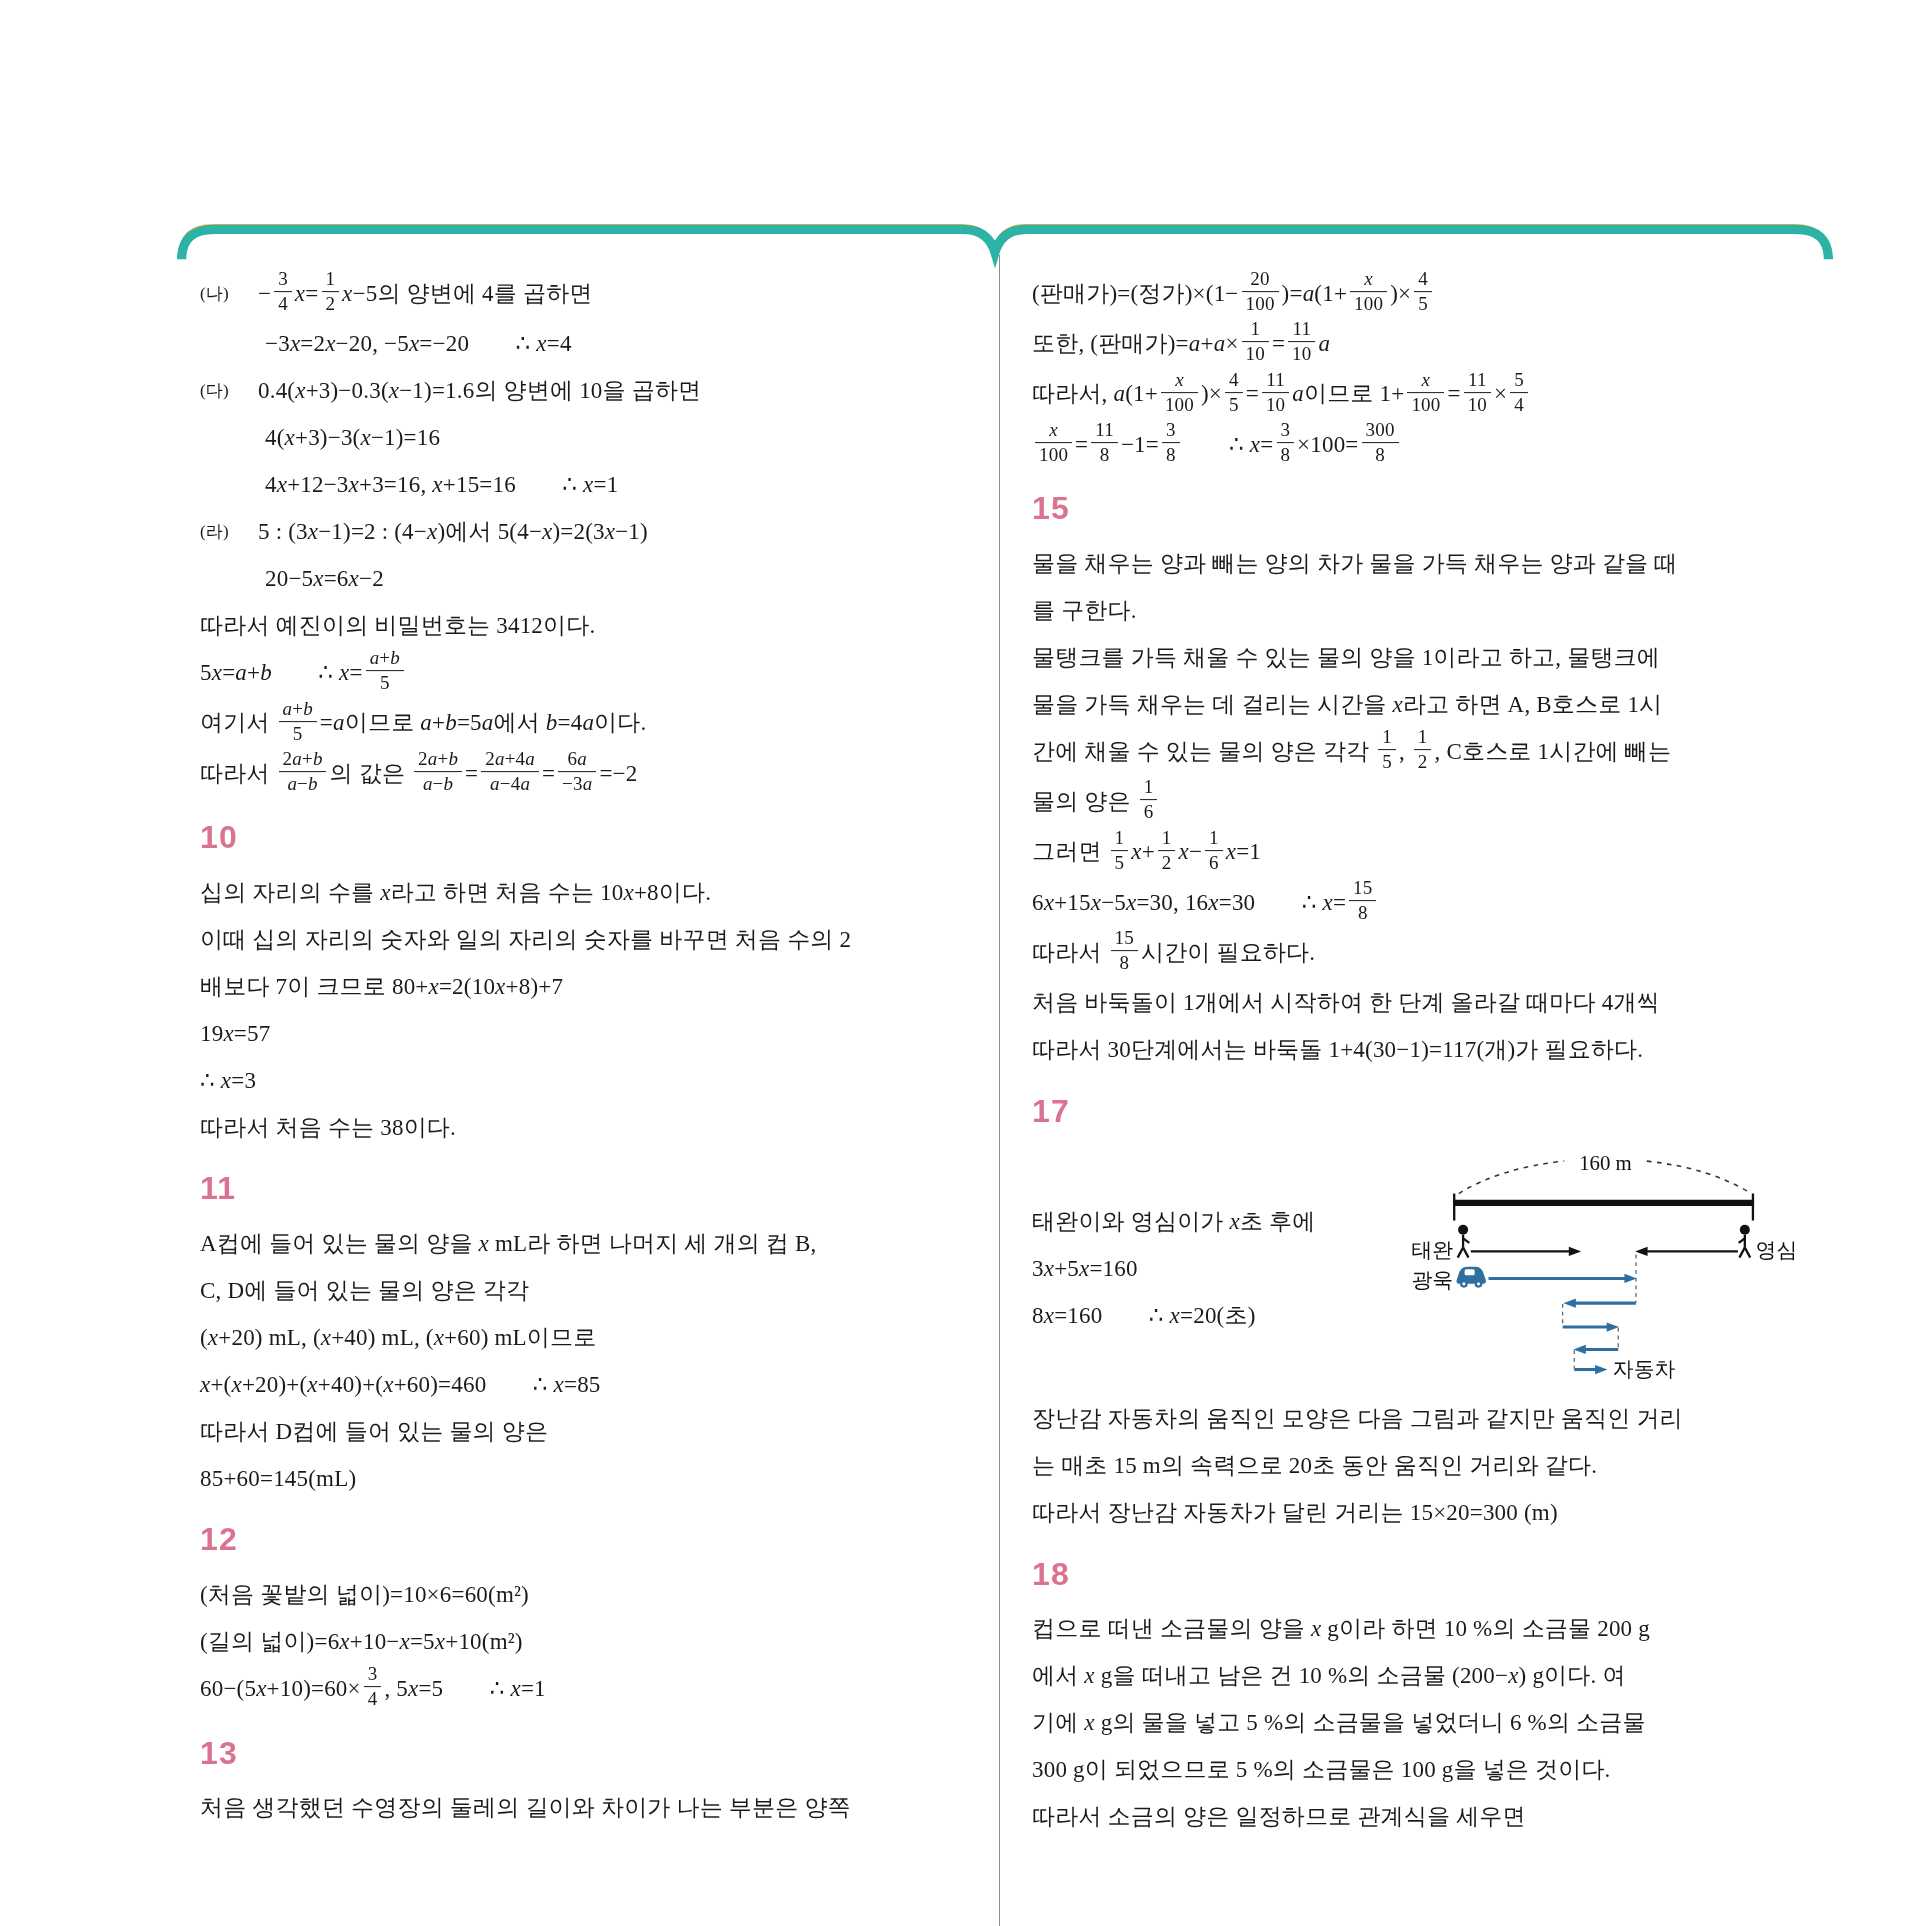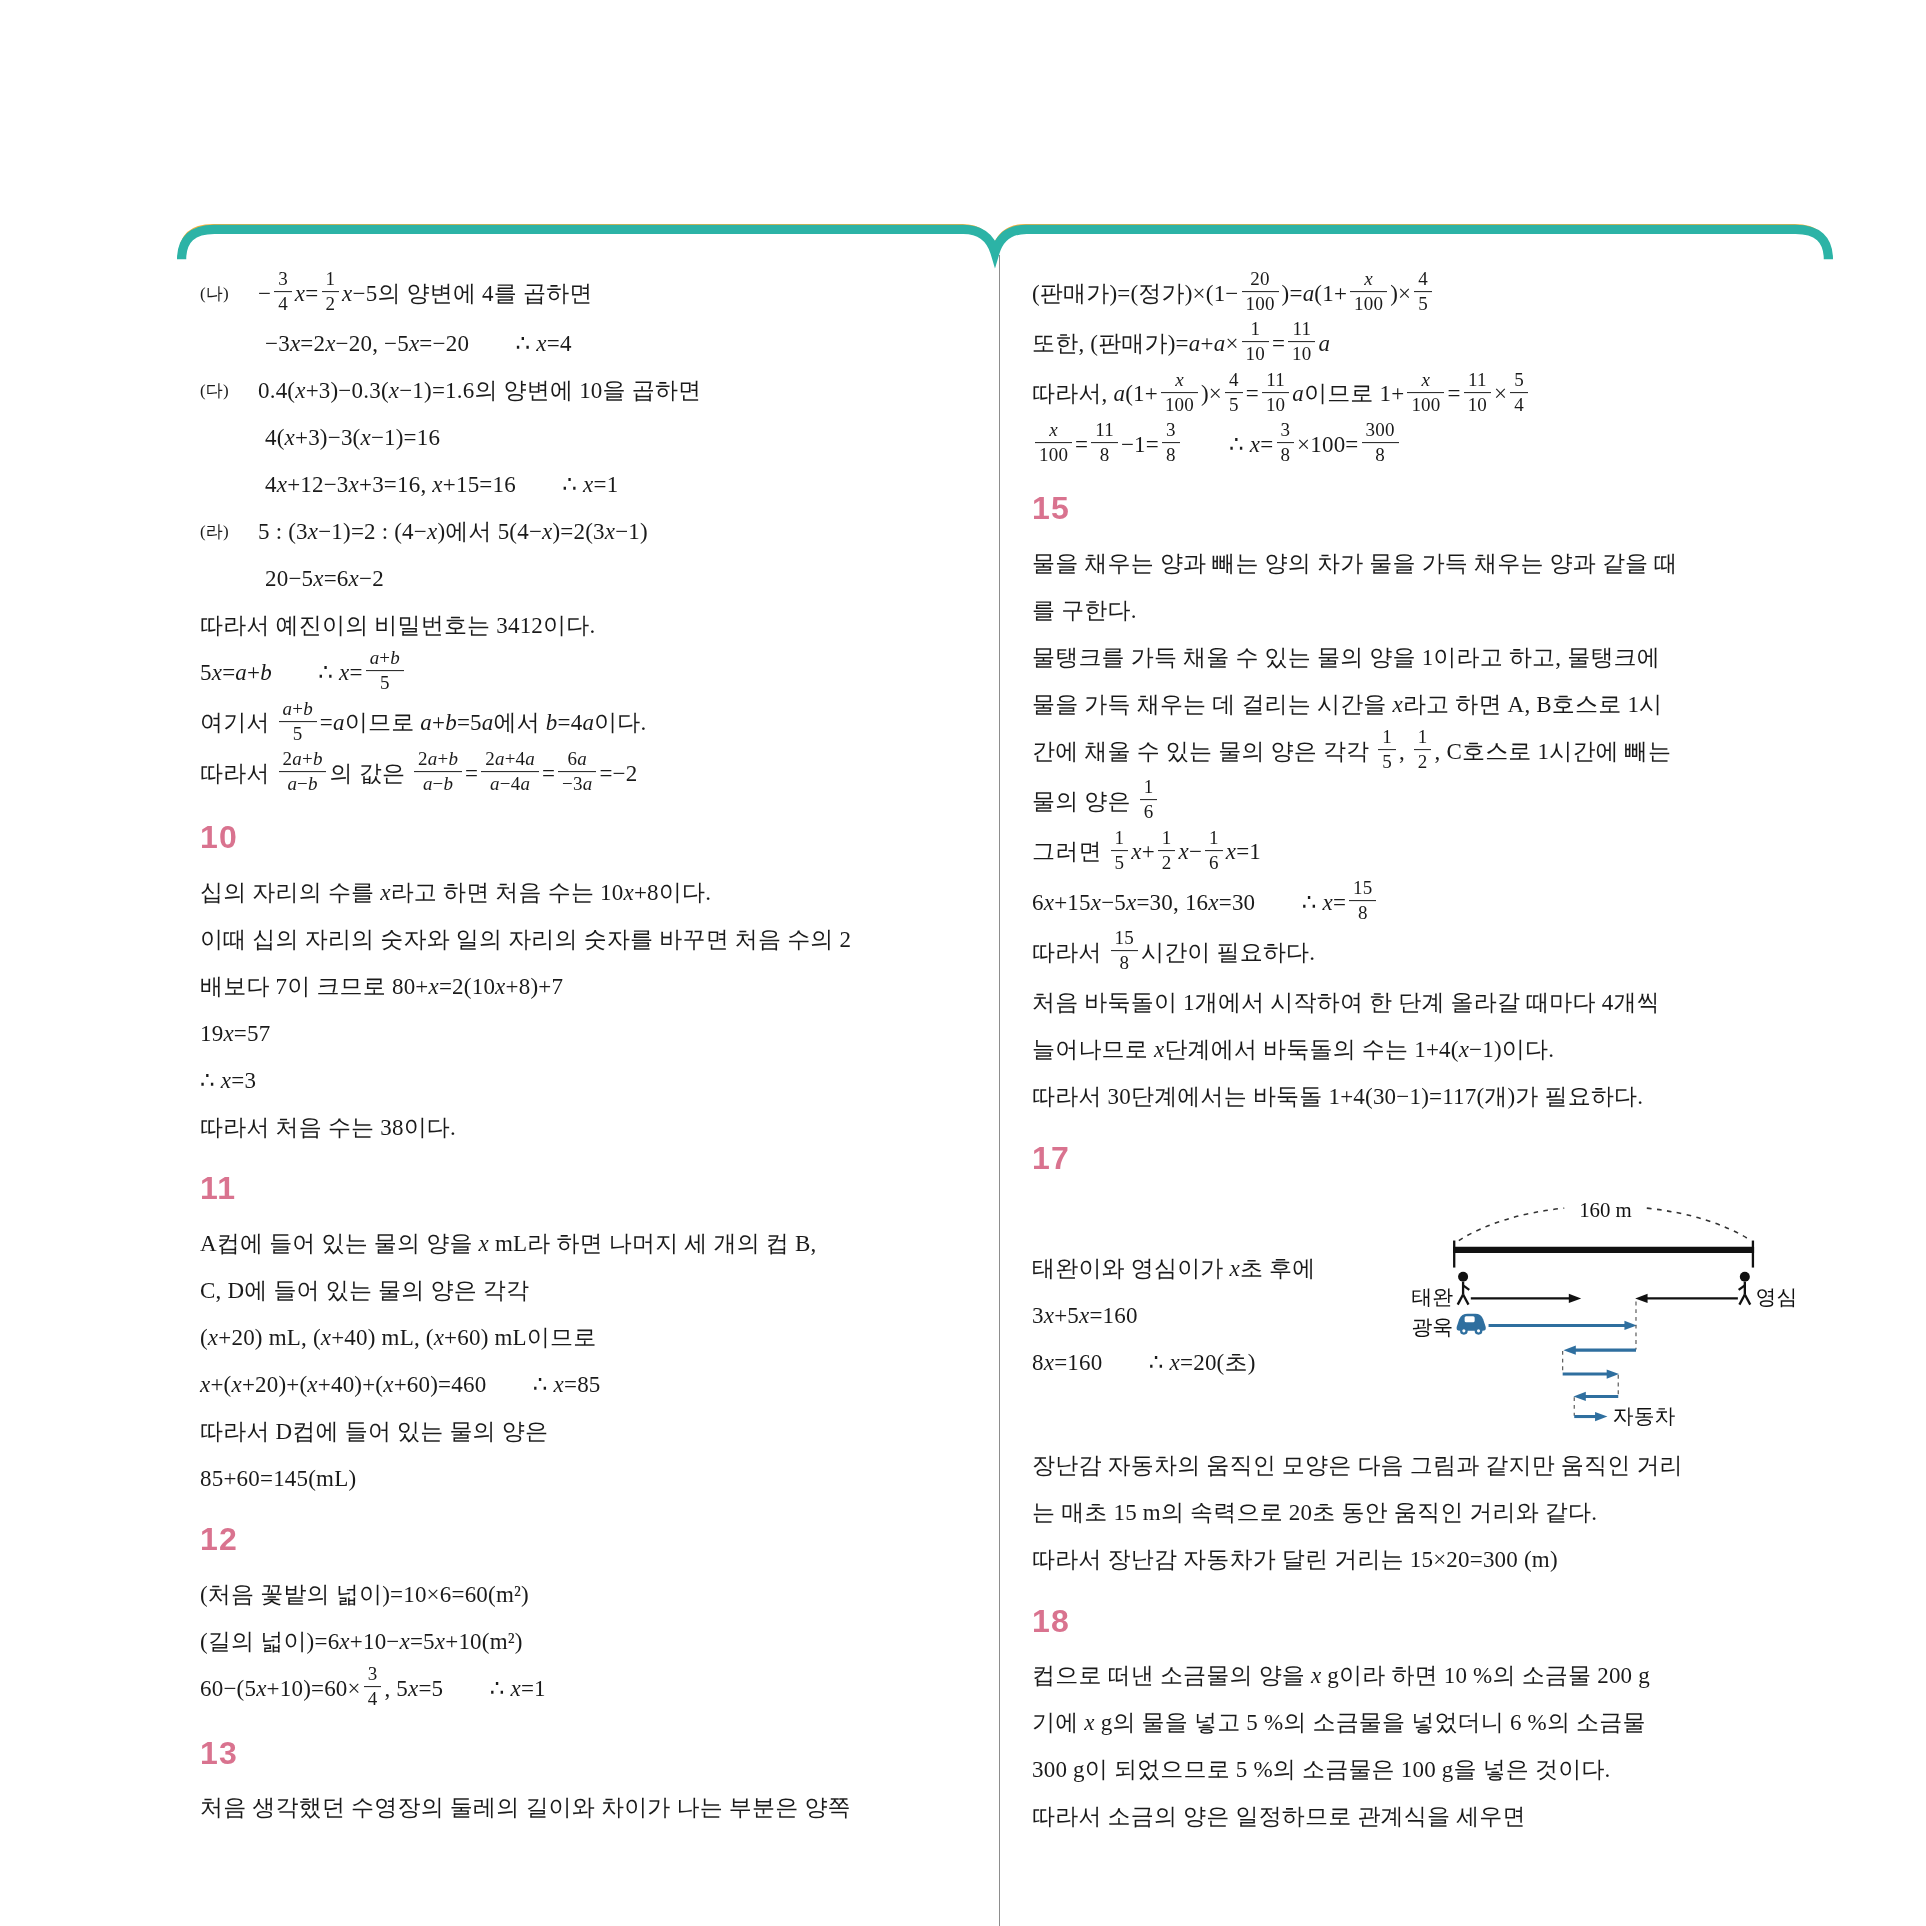--- a/index.html
+++ b/index.html
@@ -184,21 +184,20 @@
             </span><span><i>x</i>=1</span></div>
           <div class="line"><span>6<i>x</i>+15<i>x</i>−5<i>x</i>=30, 16<i>x</i>=30  ∴ <i>x</i>=</span><span class="frac">
               <span class="num">15</span>
               <span class="den">8</span>
             </span></div>
           <div class="line"><span>따라서 </span><span class="frac">
               <span class="num">15</span>
               <span class="den">8</span>
             </span><span>시간이 필요하다.</span></div>
           <div class="line"><span>처음 바둑돌이 1개에서 시작하여 한 단계 올라갈 때마다 4개씩</span></div>
-          <div class="line"><span>늘어나므로 <i>x</i>단계에서 바둑돌의 수는 1+4(<i>x</i>−1)이다.</span></div>
           <div class="line"><span>따라서 30단계에서는 바둑돌 1+4(30−1)=117(개)가 필요하다.</span></div>
           <div class="pnum">17</div>
         </div>
 
       <div class="sec17">
         <div class="sec17text">
             <div class="line"><span>태완이와 영심이가 <i>x</i>초 후에</span></div>
             <div class="line"><span>3<i>x</i>+5<i>x</i>=160</span></div>
             <div class="line"><span>8<i>x</i>=160  ∴ <i>x</i>=20(초)</span></div>
           </div>
@@ -279,20 +278,21 @@
           <text class="dgtext" x="574" y="592" text-anchor="start">자동차</text>
         </svg>
       </div>
 
       <div>
           <div class="line"><span>장난감 자동차의 움직인 모양은 다음 그림과 같지만 움직인 거리</span></div>
           <div class="line"><span>는 매초 15 m의 속력으로 20초 동안 움직인 거리와 같다.</span></div>
           <div class="line"><span>따라서 장난감 자동차가 달린 거리는 15×20=300 (m)</span></div>
           <div class="pnum">18</div>
           <div class="line"><span>컵으로 떠낸 소금물의 양을 <i>x</i> g이라 하면 10 %의 소금물 200 g</span></div>
+          <div class="line"><span>에서 <i>x</i> g을 떠내고 남은 건 10 %의 소금물 (200−<i>x</i>) g이다. 여</span></div>
           <div class="line"><span>기에 <i>x</i> g의 물을 넣고 5 %의 소금물을 넣었더니 6 %의 소금물</span></div>
           <div class="line"><span>300 g이 되었으므로 5 %의 소금물은 100 g을 넣은 것이다.</span></div>
           <div class="line"><span>따라서 소금의 양은 일정하므로 관계식을 세우면</span></div>
         </div>
     </div>
   </div>
 
 </div>
 
 

